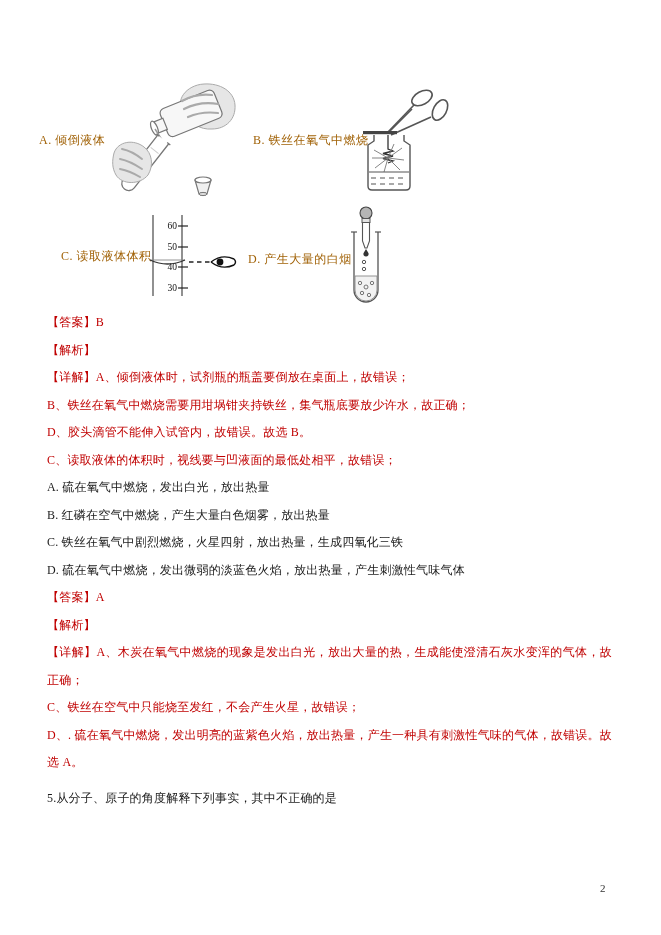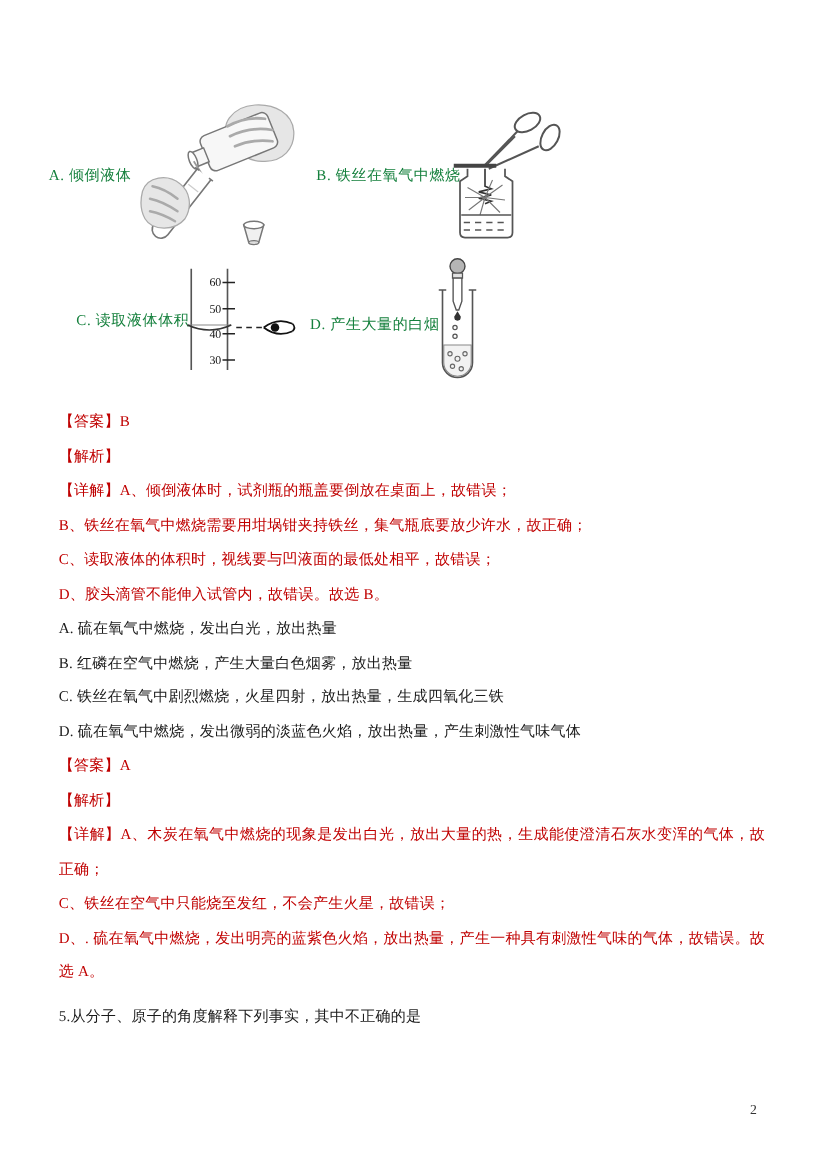--- a/index.html
+++ b/index.html
@@ -7,28 +7,28 @@
     position:relative;
     width:661px;height:935px;
     background:#ffffff;
     font-family:"Liberation Serif","DejaVu Serif",serif;
     color:#1a1a1a;
     overflow:hidden;
   }
   .fig-label{
     position:absolute;
     font-size:12px;
-    color:#15803d;
+    color:#a16207;
     white-space:nowrap;
     letter-spacing:.5px;
   }
   .illus{position:absolute;}
   .textcol{
     position:absolute;
-    left:47px;top:324px;width:565px;
+    left:47px;top:309px;width:565px;
     font-size:12px;
   }
   .textcol p{
     margin:0;
     line-height:27.5px;
     text-align:justify;
     letter-spacing:.2px;
   }
   .red{color:#c00000;}
   .black{color:#1a1a1a;}
@@ -165,22 +165,22 @@
       <circle cx="15" cy="56" r="1.7" fill="none" stroke="#555" stroke-width="1"></circle>
       <circle cx="15" cy="63" r="1.7" fill="none" stroke="#555" stroke-width="1"></circle>
     </g>
   </svg>
 
   <div class="textcol">
     <p class="red">【答案】B</p>
     <p class="red">【解析】</p>
     <p class="red">【详解】A、倾倒液体时，试剂瓶的瓶盖要倒放在桌面上，故错误；</p>
     <p class="red">B、铁丝在氧气中燃烧需要用坩埚钳夹持铁丝，集气瓶底要放少许水，故正确；</p>
+    <p class="red">D、胶头滴管不能伸入试管内，故错误。故选 B。</p>
     <p class="red">C、读取液体的体积时，视线要与凹液面的最低处相平，故错误；</p>
-    <p class="red">D、胶头滴管不能伸入试管内，故错误。故选 B。</p>
 
     <p class="black">A. 硫在氧气中燃烧，发出白光，放出热量</p>
     <p class="black">B. 红磷在空气中燃烧，产生大量白色烟雾，放出热量</p>
     <p class="black">C. 铁丝在氧气中剧烈燃烧，火星四射，放出热量，生成四氧化三铁</p>
     <p class="black">D. 硫在氧气中燃烧，发出微弱的淡蓝色火焰，放出热量，产生刺激性气味气体</p>
 
     <p class="red">【答案】A</p>
     <p class="red">【解析】</p>
     <p class="red">【详解】A、木炭在氧气中燃烧的现象是发出白光，放出大量的热，生成能使澄清石灰水变浑的气体，故正确；</p>
     <p class="red">C、铁丝在空气中只能烧至发红，不会产生火星，故错误；</p>

